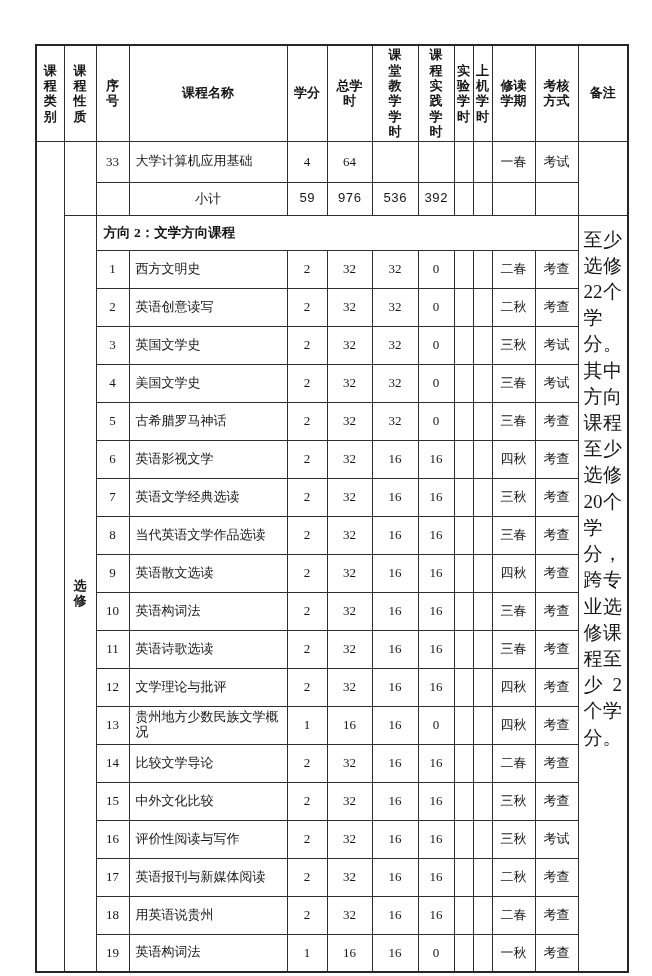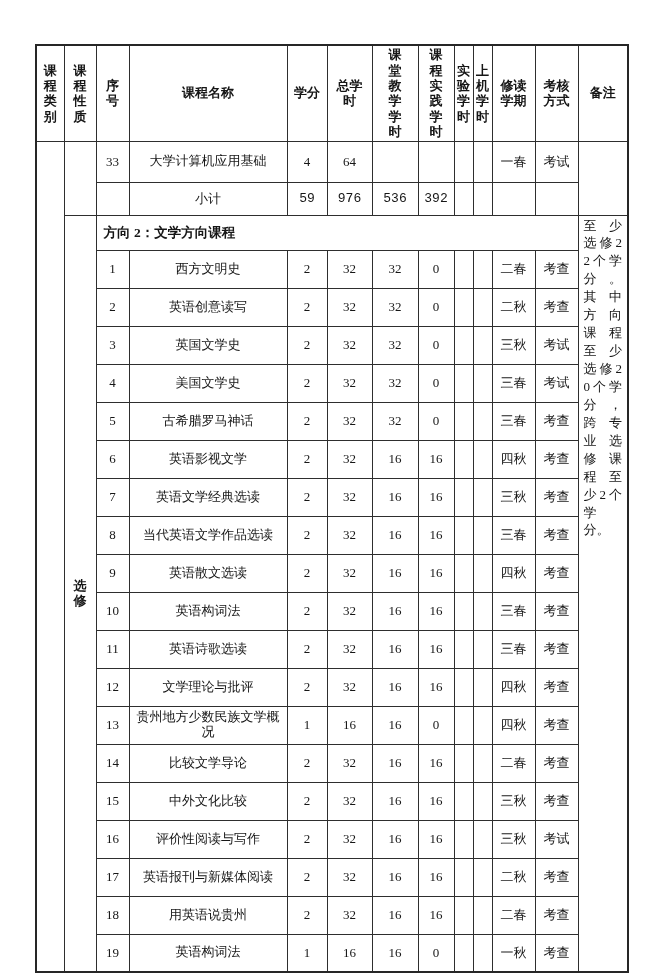--- a/index.html
+++ b/index.html
@@ -34,37 +34,37 @@
     word-break: break-all;
   }
   th { font-weight: bold; }
   .pre { white-space: pre-line; line-height: 1.18; }
   thead tr { height: 96px; }
   tr.tr-33 { height: 41px; }
   tr.tr-subtotal { height: 33px; font-family: Liberation Mono, monospace; }
   tr.tr-section { height: 35px; }
   tr.tr-course { height: 38px; }
   td.name-cell {
-    text-align: center;
+    text-align: left;
     padding: 2px 6px;
     line-height: 1.15;
   }
   td.section-title-cell {
     text-align: left;
     font-weight: bold;
     padding: 2px 7px;
     font-size: 13.5px;
     margin-left: 28px;
   }
   td.nature-cell { font-weight: bold; }
   td.remark-cell {
     vertical-align: top;
     text-align: justify;
-    padding: 1px 5px 0 5px;
-    font-size: 13px;
+    padding: 11px 5px 0 5px;
+    font-size: 19px;
     line-height: 1.38;
   }
 </style>
 </head>
 <body>
 
 <div class="sheet">
   <table class="curriculum">
     <colgroup>
       <col style="width:28px">

